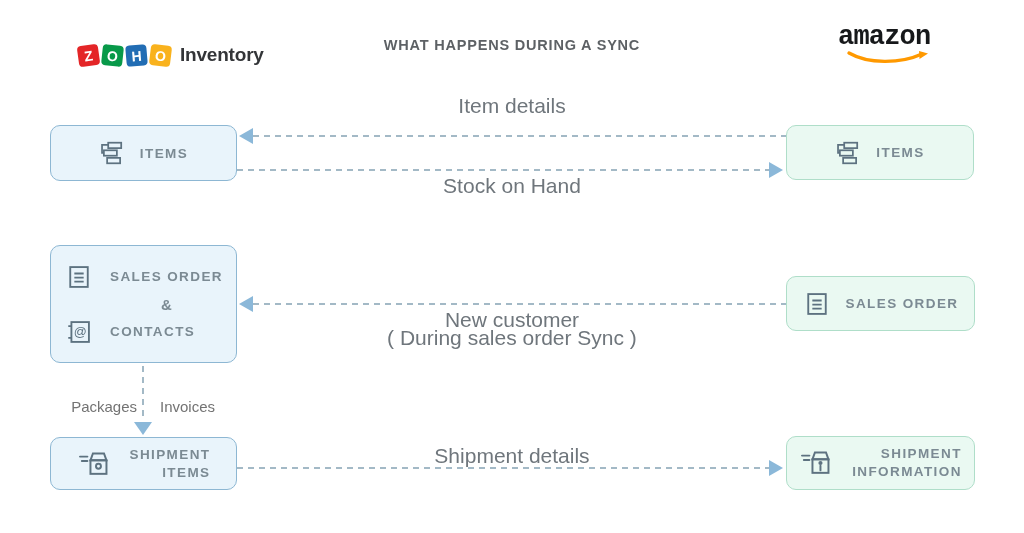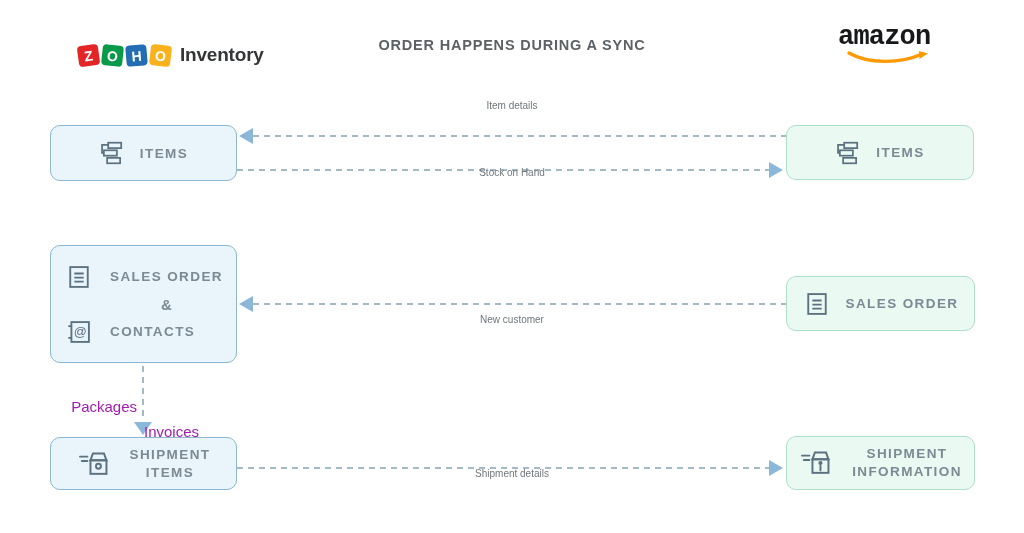--- a/index.html
+++ b/index.html
@@ -22,21 +22,21 @@
 
   .amazon-logo{ position:absolute; left:838px; top:24px; width:100px;font-family:Liberation Mono, monospace; }
   .amazon-word{ display:block; font-size:27px; font-weight:700; letter-spacing:-0.8px; color:#16181a; line-height:26px; }
   .amazon-smile{ position:absolute; left:8px; top:26px; }
 
   
   .box{ position:absolute; border-radius:10px; display:flex; align-items:center; justify-content:center; gap:15px; }
   .box.zoho{ background:#e9f4fb; border:1.5px solid #8db7d3; }
   .box.amazon{ background:#eaf9f2; border:1.5px solid #afdec9; }
   .box-label{ font-size:13.5px; font-weight:700; letter-spacing:1.4px; color:#7b8a93; }
-  .box-label.two-line{ line-height:18px; text-align:center; }
+  .box-label.two-line{ line-height:18px; text-align:right; }
   .icon{ display:inline-flex; align-items:center; justify-content:center; }
 
   .box-zoho-items{ left:50px; top:125px; width:187px; height:56px; }
   .box-amazon-items{ left:786px; top:125px; width:188px; height:55px; }
   .box-zoho-sales{ left:50px; top:245px; width:187px; height:118px;
                    display:grid; grid-template-columns:30px auto; column-gap:16px; row-gap:5px;
                    align-content:center; justify-content:center; align-items:center; }
   .box-amazon-sales{ left:786px; top:276px; width:189px; height:55px; }
   .box-zoho-shipment{ left:50px; top:437px; width:187px; height:53px; }
   .box-amazon-shipment{ left:786px; top:436px; width:189px; height:54px; }
@@ -50,55 +50,55 @@
   .head-left{ position:absolute; width:0; height:0;
               border-top:8px solid transparent; border-bottom:8px solid transparent;
               border-right:14px solid #8bb8d9; }
   .head-right{ position:absolute; width:0; height:0;
                border-top:8px solid transparent; border-bottom:8px solid transparent;
                border-left:14px solid #8bb8d9; }
   .head-down{ position:absolute; width:0; height:0;
               border-left:9px solid transparent; border-right:9px solid transparent;
               border-top:13px solid #8bb8d9; }
   .flow-label{ position:absolute; left:312px; width:400px; text-align:center;
-               font-size:10px; line-height:17.5px; color:#6f767c; }
-  .side-label{ position:absolute; font-size:15px; color:#a21caf; }
+               font-size:21px; line-height:17.5px; color:#6f767c; }
+  .side-label{ position:absolute; font-size:15px; color:#737373; }
 
   .f1-line{ left:253px; top:135px; width:533px; }
   .f1-head{ left:239px; top:128px; }
   .f1-label{ top:97px; }
   .f2-line{ left:237px; top:169px; width:533px; }
   .f2-head{ left:769px; top:162px; }
-  .f2-label{ top:164px; }
+  .f2-label{ top:177px; }
   .f3-line{ left:253px; top:303px; width:533px; }
   .f3-head{ left:239px; top:296px; }
   .f3-label{ top:311px; }
   .f4-line{ left:237px; top:467px; width:533px; }
   .f4-head{ left:769px; top:460px; }
-  .f4-label{ top:465px; }
+  .f4-label{ top:447px; }
 
   .v-line{ left:142px; top:366px; height:55px; }
   .v-head{ left:134px; top:422px; }
   .lbl-packages{ left:30px; top:398px; width:107px; text-align:right; }
-  .lbl-invoices{ left:144px; top:398px;margin-top:25px; }
+  .lbl-invoices{ left:160px; top:398px; }
 </style>
 </head>
 <body>
 
 <div class="canvas">
 
   <div class="zoho-logo">
     <span class="tile t0">Z</span>
     <span class="tile t1">O</span>
     <span class="tile t2">H</span>
     <span class="tile t3">O</span>
     <span class="zoho-product">Inventory</span>
   </div>
 
-  <div class="page-title">ORDER HAPPENS DURING A SYNC</div>
+  <div class="page-title">WHAT HAPPENS DURING A SYNC</div>
 
   <div class="amazon-logo">
     <span class="amazon-word">amazon</span>
     <svg class="amazon-smile" width="84" height="16" viewBox="0 0 84 16">
       <path d="M3 3 C 22 14, 54 14, 76 4" fill="none" stroke="#ff9900" stroke-width="3.4" stroke-linecap="round"></path>
       <polygon points="73,1 82,3.5 73.5,9" fill="#ff9900"></polygon>
     </svg>
   </div>
 
   <div class="box zoho box-zoho-items">
@@ -162,20 +162,21 @@
         <path d="M8 9 H16 M8 12.5 H16 M8 16 H16"></path>
       </svg>
     </span>
     <span class="box-label">SALES ORDER</span>
   </div>
 
   <div class="dash-h f3-line"></div>
   <div class="head-left f3-head"></div>
   <div class="flow-label f3-label">
     <div>New customer</div>
+    <div>( During sales order Sync )</div>
   </div>
 
   <div class="dash-v v-line"></div>
   <div class="head-down v-head"></div>
   <div class="side-label lbl-packages">Packages</div>
   <div class="side-label lbl-invoices">Invoices</div>
 
   <div class="box zoho box-zoho-shipment">
     <span class="icon">
       <svg width="38" height="32" viewBox="0 0 30 26" fill="none" stroke="#5d7280" stroke-width="1.6" stroke-linecap="round">

